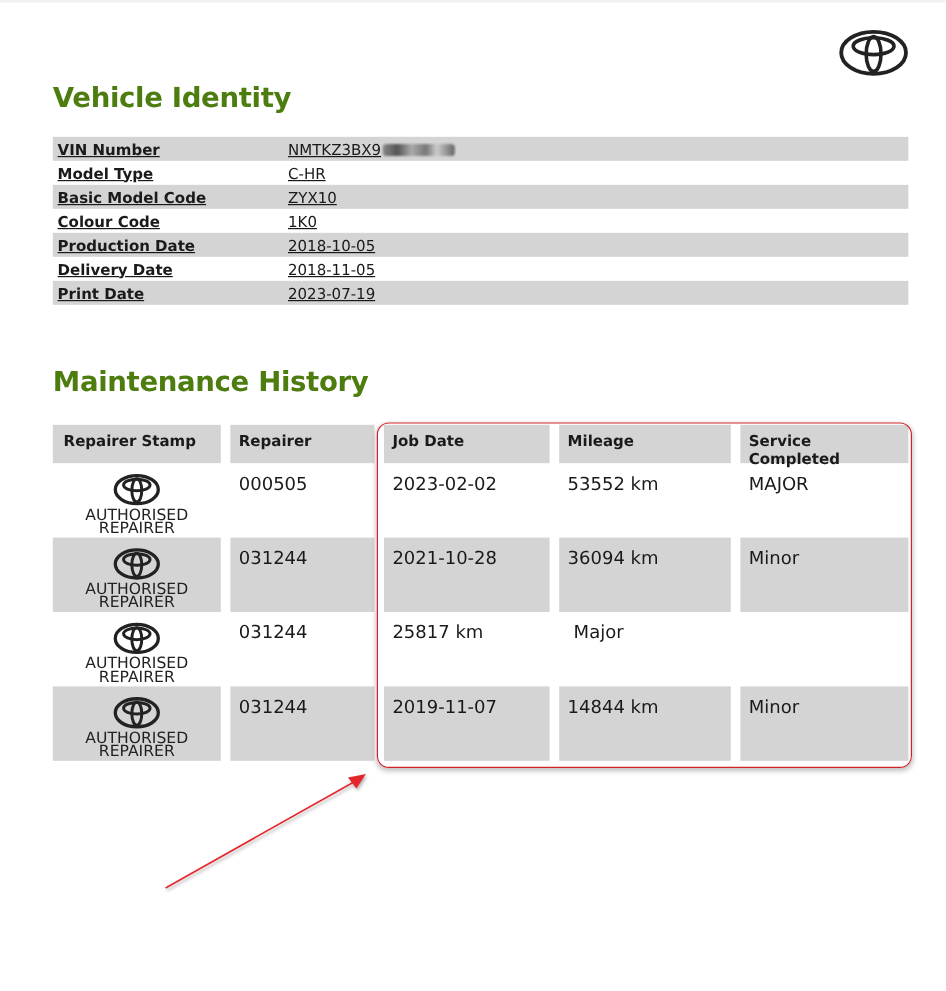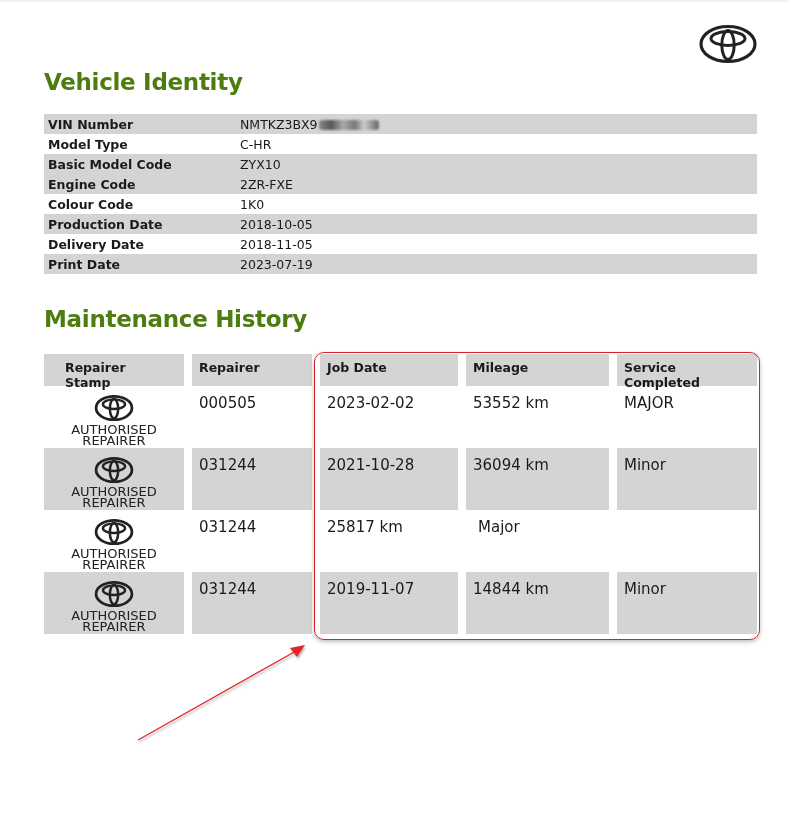--- a/index.html
+++ b/index.html
@@ -4,21 +4,21 @@
 <style>
   * { box-sizing: border-box; margin: 0; padding: 0; }
   html, body { width: 788px; height: 826px; background: #ffffff; overflow: hidden; }
   body { position: relative; font-family: "DejaVu Sans", sans-serif; color: #1a1a1a; }
   .topline { position: absolute; left: 0; top: 0; width: 788px; height: 2px; background: #f1f1f1; }
   .logo-top { position: absolute; left: 699px; top: 24px; width: 58px; height: 40px; }
   h1.section-title { position: absolute; left: 44px; font-size: 23px; font-weight: bold; color: #4d7c0f; letter-spacing: -0.3px; }
   #vi-title { top: 69px; }
   #mh-title { top: 306px; }
 
-  .id-table { position: absolute; left: 44px; top: 114px; width: 713px; }
+  .id-table { position: absolute; left: 44px; top: 114px; width: 713px; text-decoration: underline; }
   .id-row { height: 20px; display: flex; align-items: center; font-size: 12.5px; }
   .id-row.shaded { background: #d4d4d4; }
   .id-label { width: 192px; padding-left: 4px; font-weight: bold; }
   .id-value { flex: 1; padding-left: 4px; }
   .vin-blur { display: inline-block; width: 60px; height: 10px; vertical-align: middle; margin-left: 1px;
     background: linear-gradient(90deg, #888 0%, #555 20%, #aaa 40%, #777 60%, #ccc 75%, #666 100%); border-radius: 3px; filter: blur(1px); }
 
   .mh-table { position: absolute; left: 44px; top: 354px; }
   .mh-row { display: flex; }
   .mh-cell { margin-right: 8px; font-size: 15px; padding: 8px 7px; }
@@ -56,24 +56,20 @@
     <div class="id-value"><span>NMTKZ3BX9</span><span class="vin-blur"></span></div>
   </div>
   <div class="id-row">
     <div class="id-label">Model Type</div>
     <div class="id-value">C-HR</div>
   </div>
   <div class="id-row shaded">
     <div class="id-label">Basic Model Code</div>
     <div class="id-value">ZYX10</div>
   </div>
-  <div class="id-row shaded">
-    <div class="id-label">Engine Code</div>
-    <div class="id-value">2ZR-FXE</div>
-  </div>
   <div class="id-row">
     <div class="id-label">Colour Code</div>
     <div class="id-value">1K0</div>
   </div>
   <div class="id-row shaded">
     <div class="id-label">Production Date</div>
     <div class="id-value">2018-10-05</div>
   </div>
   <div class="id-row">
     <div class="id-label">Delivery Date</div>
@@ -82,21 +78,21 @@
   <div class="id-row shaded">
     <div class="id-label">Print Date</div>
     <div class="id-value">2023-07-19</div>
   </div>
 </div>
 
 <h1 class="section-title" id="mh-title">Maintenance History</h1>
 
 <div class="mh-table">
   <div class="mh-row mh-header">
-    <div class="mh-cell c-stamp" style="align-items:flex-start;padding:6px 21px !important;">Repairer Stamp</div>
+    <div class="mh-cell c-stamp" style="align-items:flex-start;padding:6px 9px !important;">Repairer Stamp</div>
     <div class="mh-cell c-rep">Repairer</div>
     <div class="mh-cell c-date">Job Date</div>
     <div class="mh-cell c-mile">Mileage</div>
     <div class="mh-cell c-serv">Service Completed</div>
   </div>
 
   <div class="mh-row mh-body-row">
     <div class="mh-cell c-stamp">
       <svg class="stamp-logo" viewBox="0 0 58 40">
           <ellipse cx="29" cy="20" rx="26" ry="17" fill="none" stroke="#222" stroke-width="4"></ellipse>

